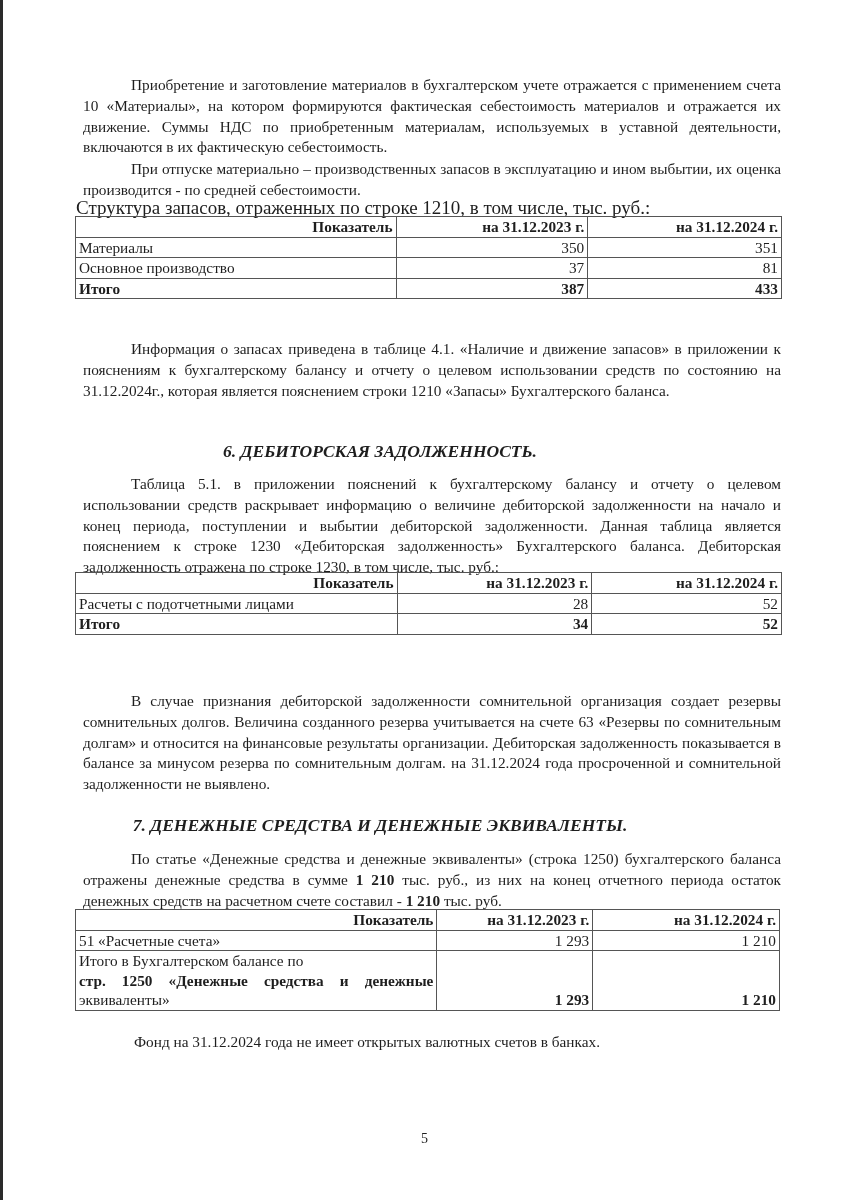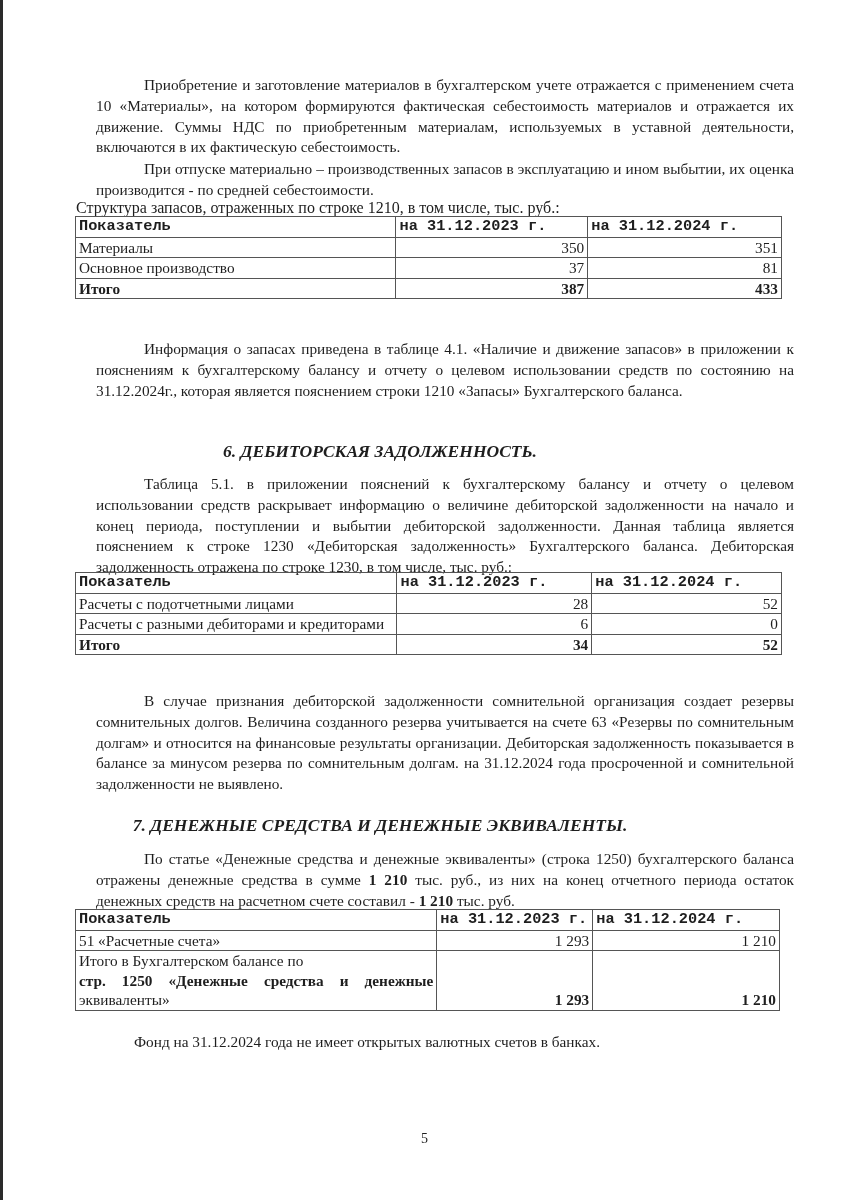--- a/index.html
+++ b/index.html
@@ -1,28 +1,28 @@
 <!DOCTYPE html>
 <html><head>
 <meta charset="utf-8">
 <style>
   html, body { margin: 0; padding: 0; }
   body {
     width: 849px; height: 1200px; background: #ffffff; position: relative; overflow: hidden;
     font-family: "Liberation Serif", serif; color: #1e1e1e; font-size: 15.3px;
   }
   .left-edge { position: absolute; left: 0; top: 0; width: 3px; height: 1200px; background: #2a2a2a; }
-  .p { position: absolute; left: 96px; width: 698px; line-height: 20.8px; text-align: justify; margin: 0; }
+  .p { position: absolute; left: 83px; width: 698px; line-height: 20.8px; text-align: justify; margin: 0; }
   .p .ind { display: inline-block; width: 48px; }
   .p.last-left { text-align-last: left; }
-  .cap { position: absolute; left: 76px; font-size: 16px; line-height: 18px; margin: 0; }
+  .cap { position: absolute; left: 76px; font-size: 19px; line-height: 18px; margin: 0; }
   .h { position: absolute; left: 0; width: 760px; text-align: center; font-weight: bold; font-style: italic; font-size: 17.5px; margin: 0; }
   table { position: absolute; border-collapse: collapse; font-size: 15.3px; }
   td, th { border: 1px solid #555; padding: 0 3px; line-height: 19.5px; vertical-align: top; }
-  th { font-weight: bold; text-align: left; font-family: Liberation Mono, monospace; }
+  th { font-weight: bold; text-align: right; }
   td.num { text-align: right; }
   td.bold { font-weight: bold; }
   .pagenum { position: absolute; top: 1131px; left: 0; width: 849px; text-align: center; font-size: 14px; }
 </style>
 </head>
 <body>
 
 <div class="left-edge"></div>
 
 <p class="p" style="top:75px;"><span class="ind"></span><span>Приобретение и заготовление материалов в бухгалтерском учете отражается с применением счета 10 «Материалы», на котором формируются фактическая себестоимость материалов и отражается их движение. Суммы НДС по приобретенным материалам, используемых в уставной деятельности, включаются в их фактическую себестоимость.</span></p>
@@ -78,25 +78,20 @@
     <th>Показатель</th>
     <th>на 31.12.2023 г.</th>
     <th>на 31.12.2024 г.</th>
   </tr>
   <tr>
     <td>Расчеты с подотчетными лицами</td>
     <td class="num">28</td>
     <td class="num">52</td>
   </tr>
   <tr>
-    <td style="text-align:justify;">Расчеты с разными дебиторами и кредиторами</td>
-    <td class="num">6</td>
-    <td class="num">0</td>
-  </tr>
-  <tr>
     <td class="bold">Итого</td>
     <td class="num bold">34</td>
     <td class="num bold">52</td>
   </tr>
 </tbody>
   </table>
 
 <p class="p" style="top:691px;"><span class="ind"></span><span>В случае признания дебиторской задолженности сомнительной организация создает резервы сомнительных долгов. Величина созданного резерва учитывается на счете 63 «Резервы по сомнительным долгам» и относится на финансовые результаты организации. Дебиторская задолженность показывается в балансе за минусом резерва по сомнительным долгам. на 31.12.2024 года просроченной и сомнительной задолженности не выявлено.</span></p>
 
 <p class="h" style="top:815px;">7.  ДЕНЕЖНЫЕ СРЕДСТВА И ДЕНЕЖНЫЕ ЭКВИВАЛЕНТЫ.</p>

